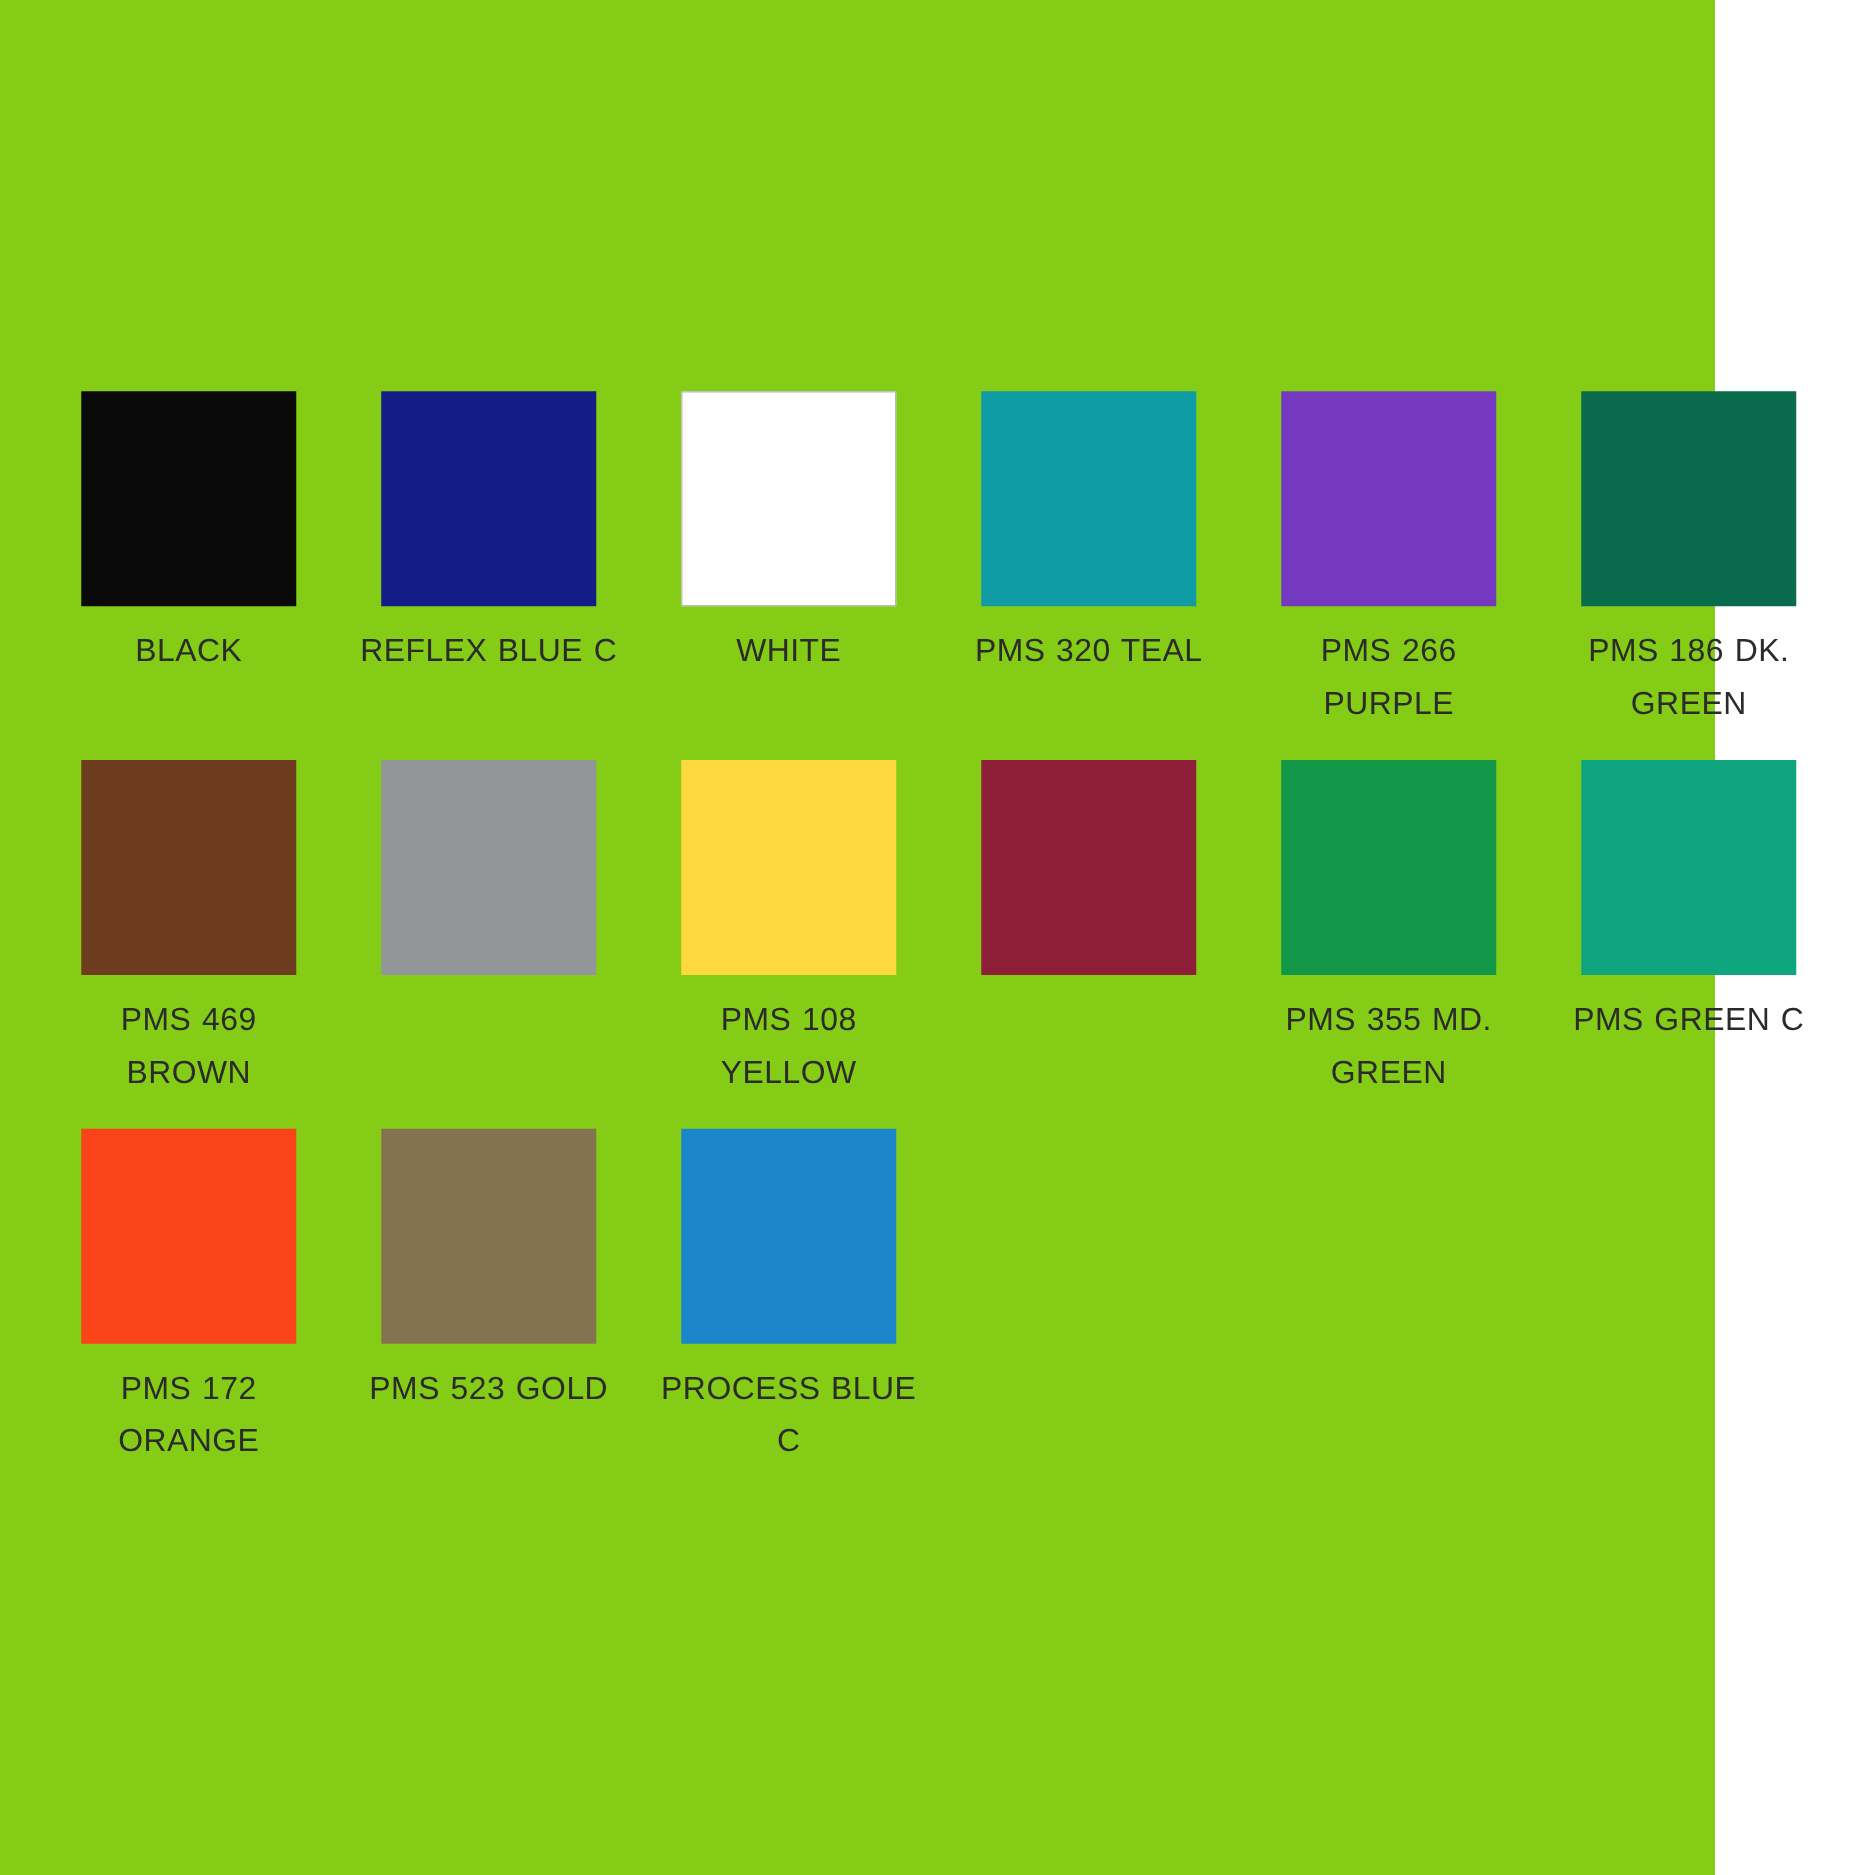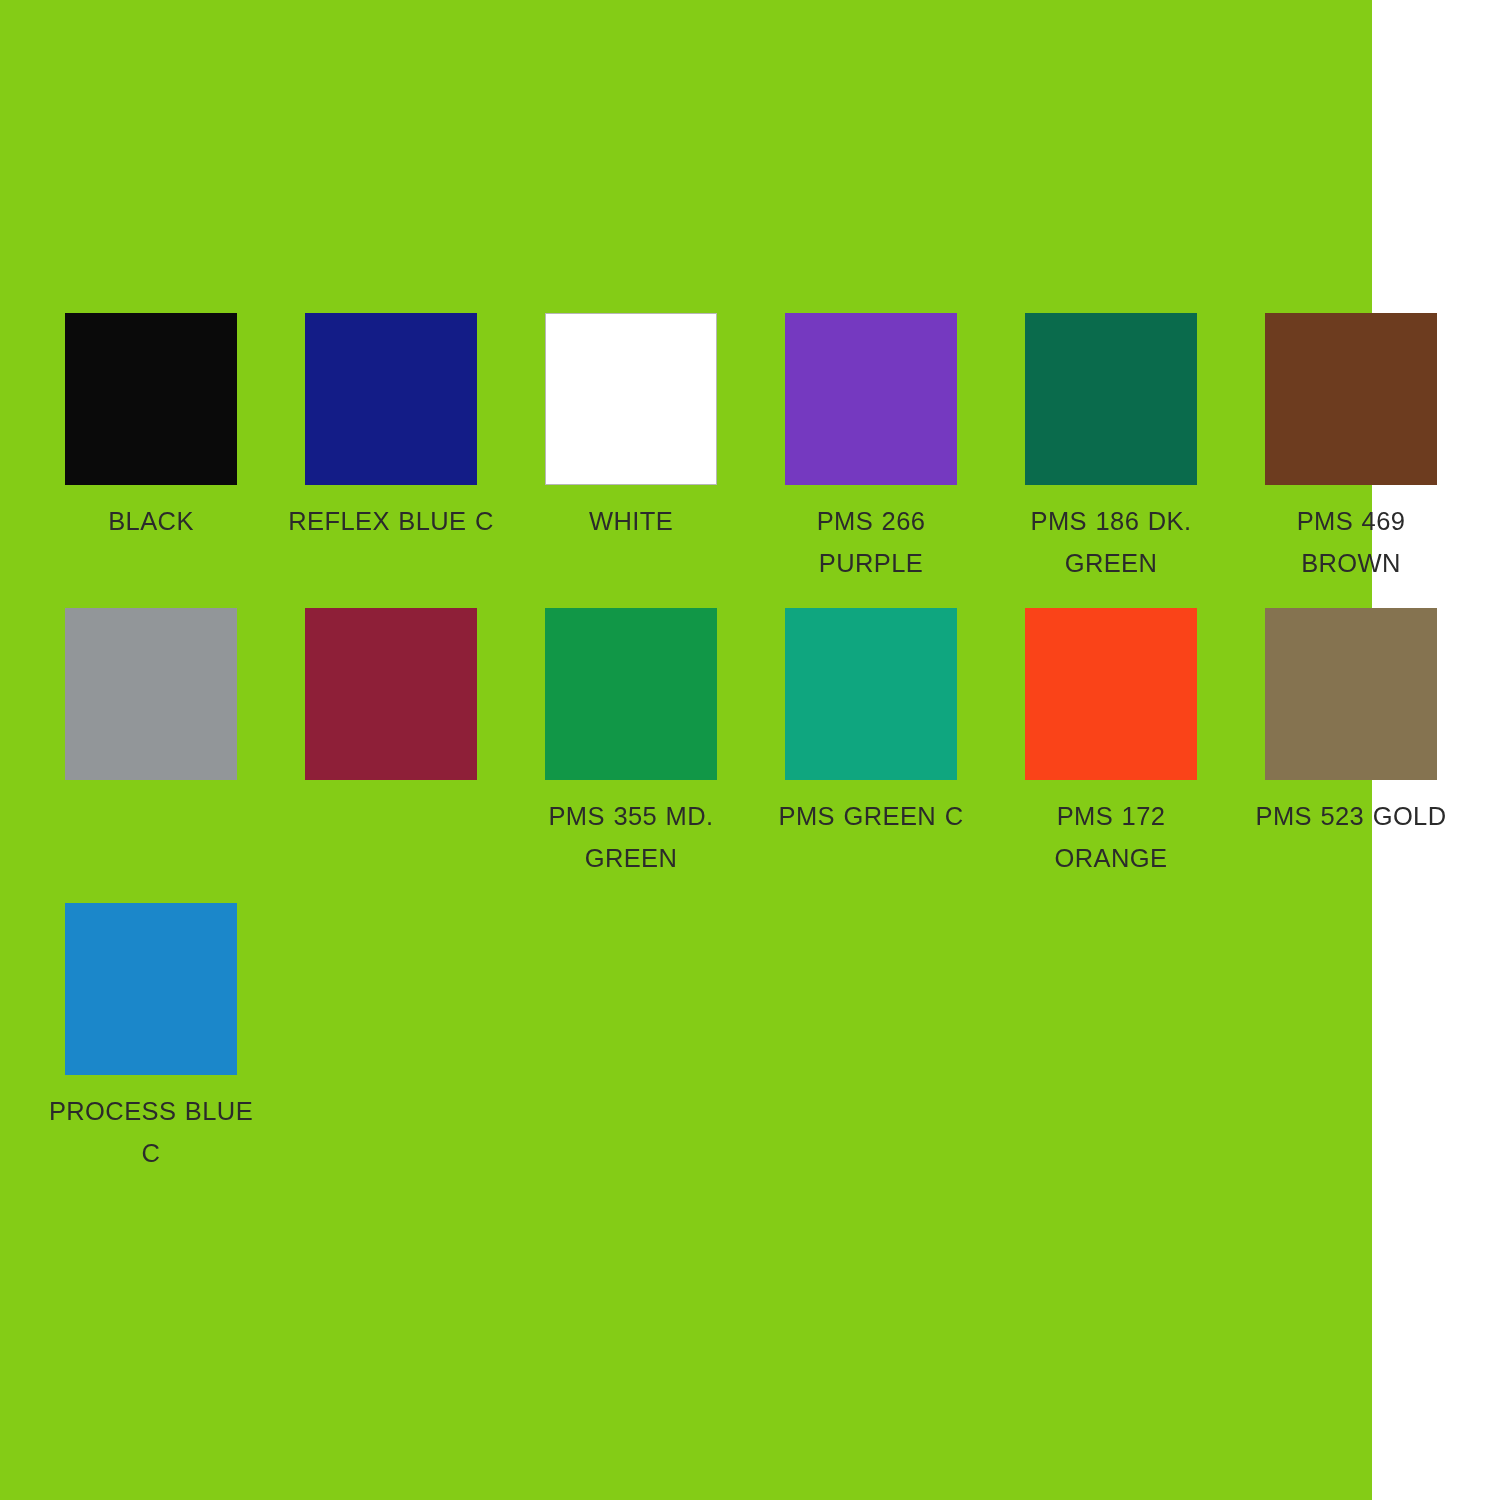--- a/index.html
+++ b/index.html
@@ -83,33 +83,41 @@
       </div>
       <div class="swatch-cell">
         <div class="swatch-chip" style="background: rgb(19, 28, 135);"></div>
         <div class="swatch-label">REFLEX BLUE C</div>
       </div>
       <div class="swatch-cell">
         <div class="swatch-chip has-outline" style="background: rgb(255, 255, 255);"></div>
         <div class="swatch-label">WHITE</div>
       </div>
       <div class="swatch-cell">
+        <div class="swatch-chip" style="background: rgb(15, 155, 164);"></div>
+        <div class="swatch-label">PMS 320 TEAL</div>
+      </div>
+      <div class="swatch-cell">
         <div class="swatch-chip" style="background: rgb(117, 57, 192);"></div>
         <div class="swatch-label">PMS 266 PURPLE</div>
       </div>
       <div class="swatch-cell">
         <div class="swatch-chip" style="background: rgb(10, 107, 76);"></div>
         <div class="swatch-label">PMS 186 DK. GREEN</div>
       </div>
       <div class="swatch-cell">
         <div class="swatch-chip" style="background: rgb(109, 60, 31);"></div>
         <div class="swatch-label">PMS 469 BROWN</div>
       </div>
       <div class="swatch-cell">
         <div class="swatch-chip" style="background: rgb(146, 150, 153);"></div>
+      </div>
+      <div class="swatch-cell">
+        <div class="swatch-chip" style="background: rgb(253, 217, 63);"></div>
+        <div class="swatch-label">PMS 108 YELLOW</div>
       </div>
       <div class="swatch-cell">
         <div class="swatch-chip" style="background: rgb(142, 31, 56);"></div>
       </div>
       <div class="swatch-cell">
         <div class="swatch-chip" style="background: rgb(17, 151, 71);"></div>
         <div class="swatch-label">PMS 355 MD. GREEN</div>
       </div>
       <div class="swatch-cell">
         <div class="swatch-chip" style="background: rgb(15, 166, 127);"></div>

